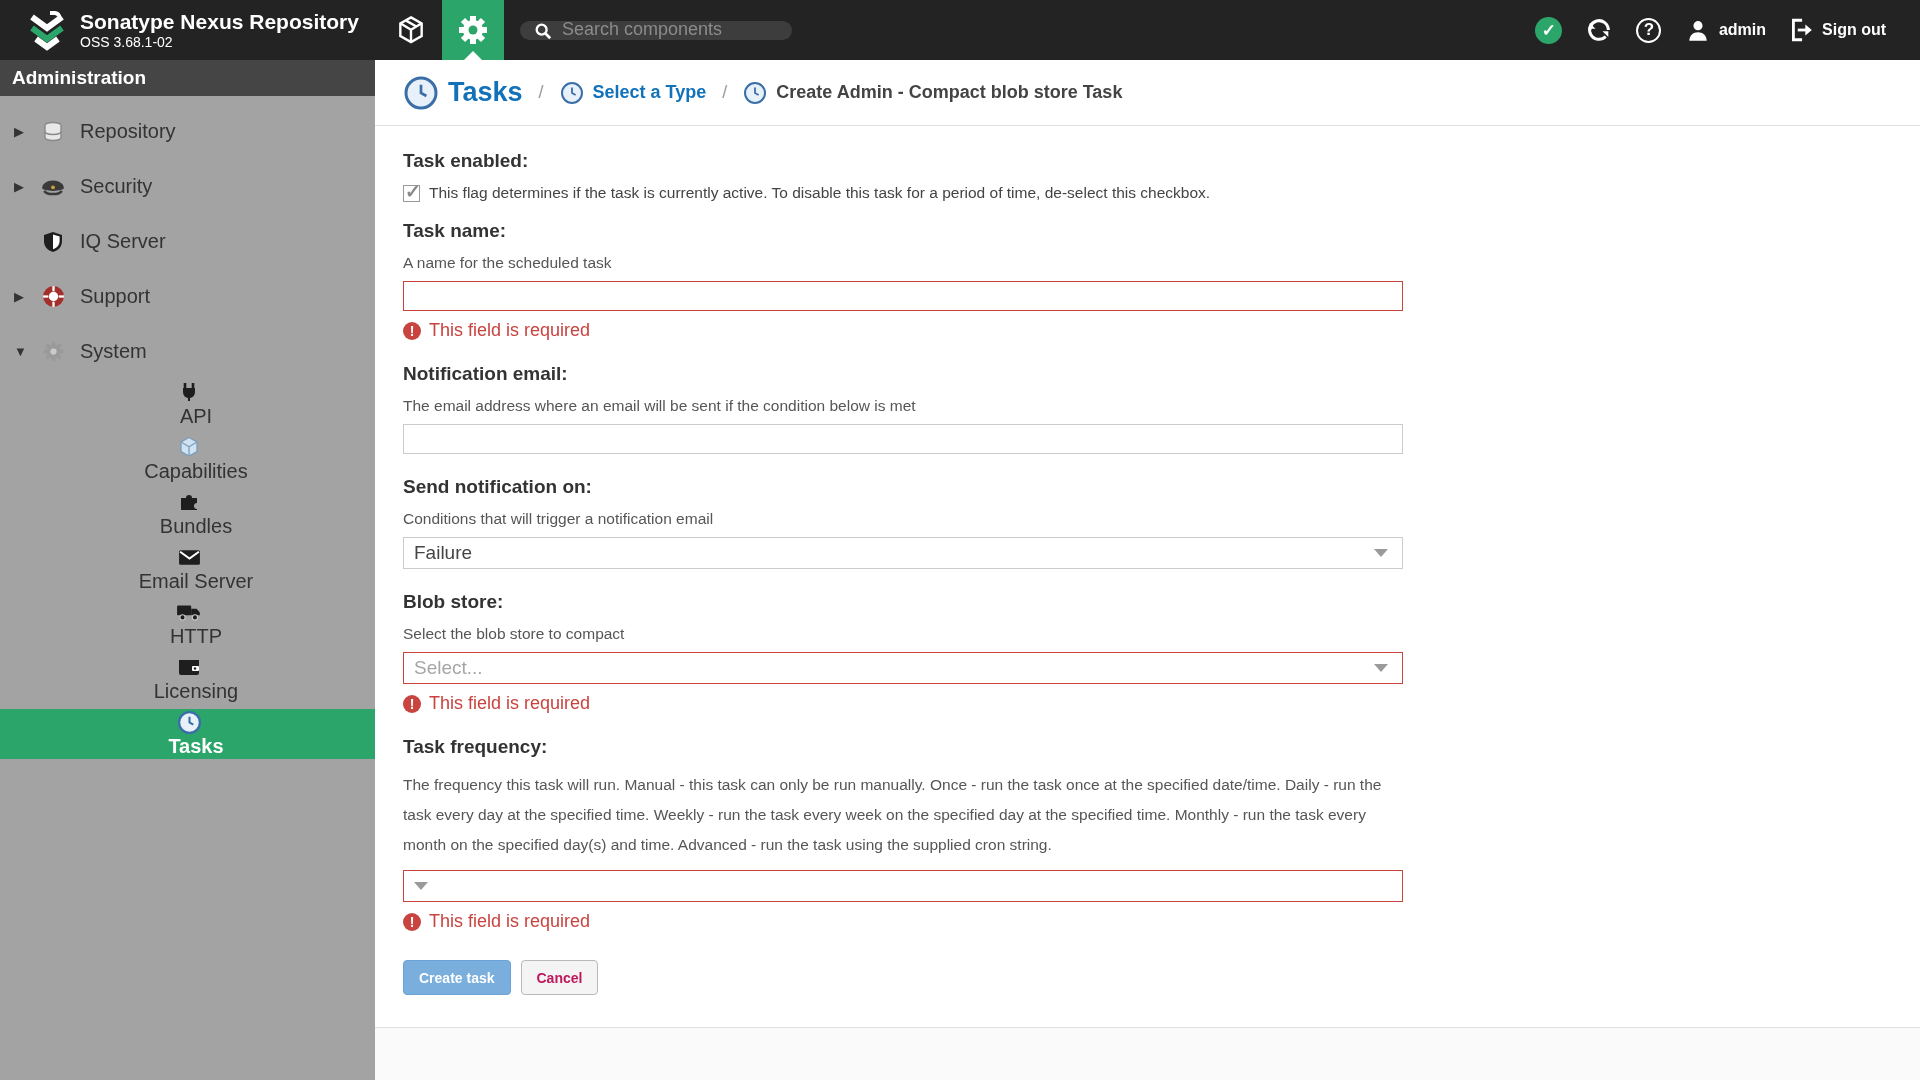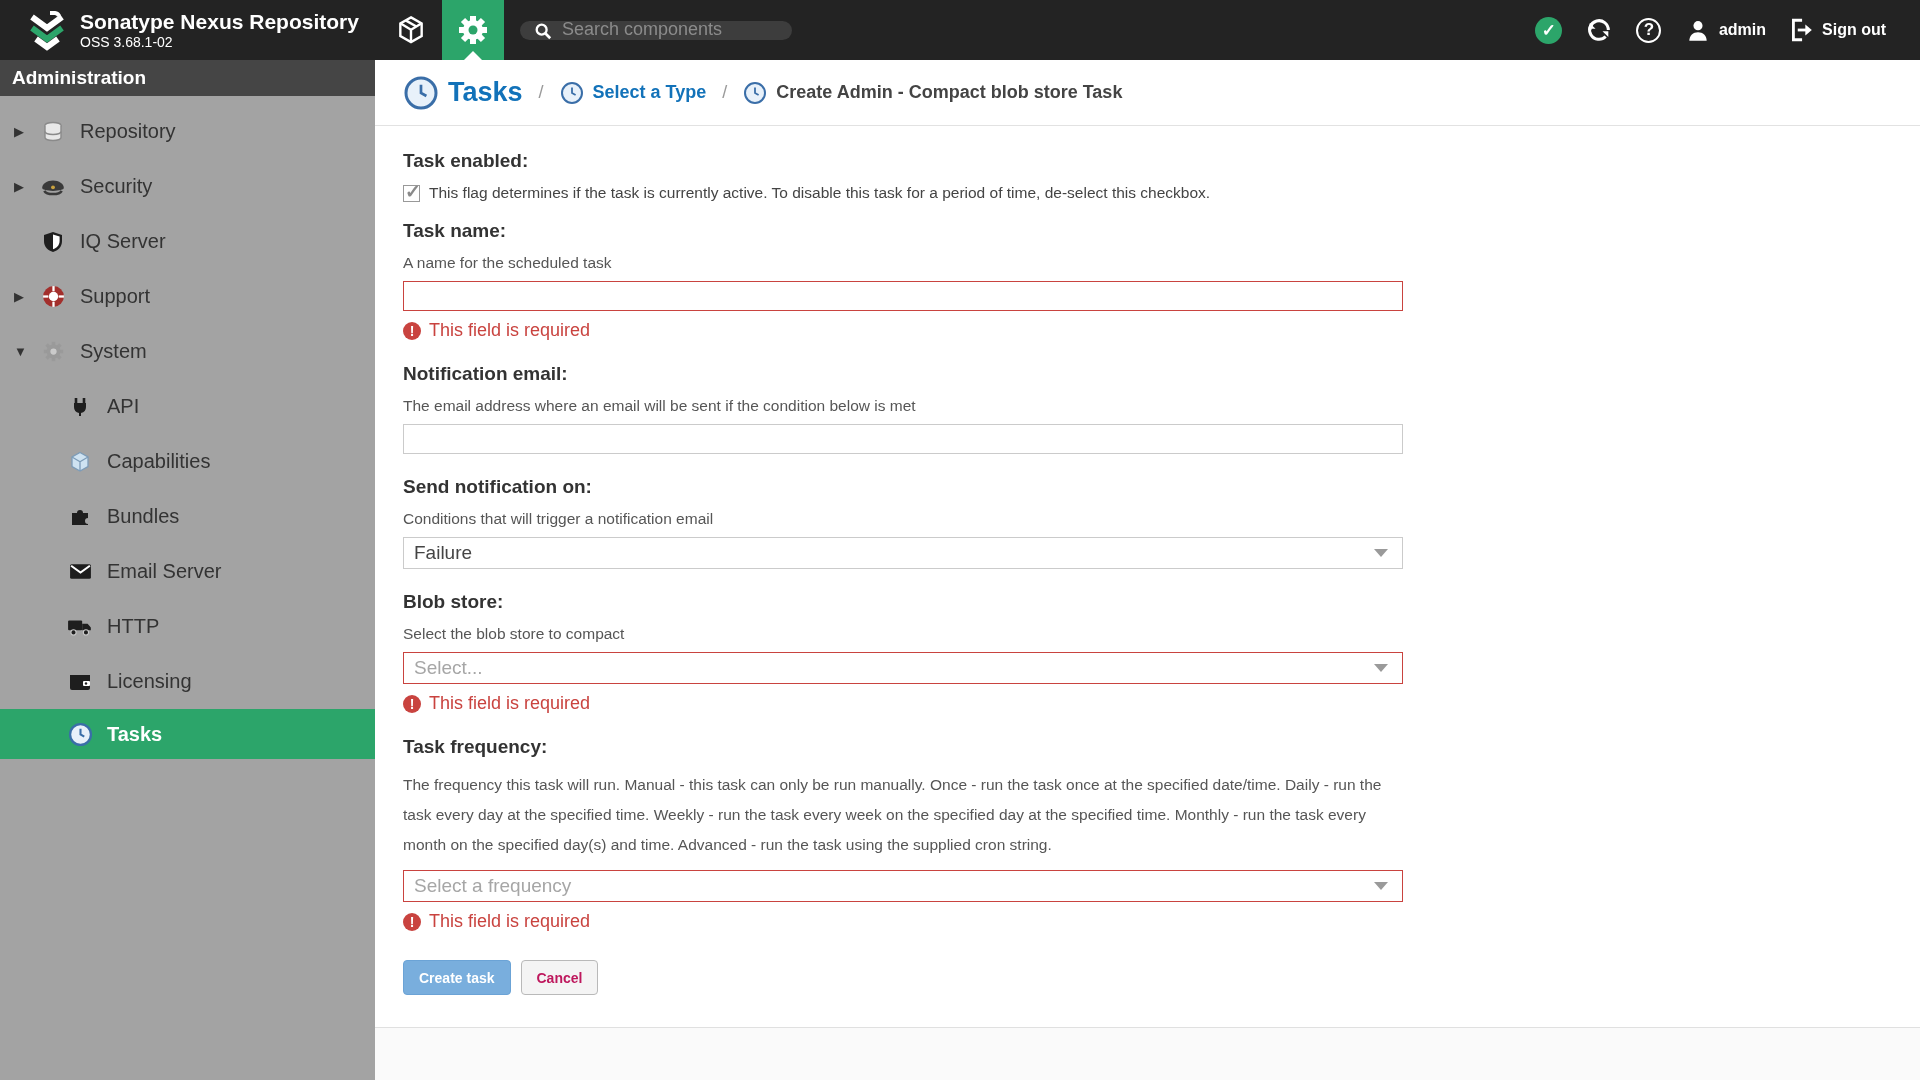--- a/index.html
+++ b/index.html
@@ -31,21 +31,21 @@
 
   
   .sidebar { position:absolute; top:60px; left:0; width:375px; height:1020px; background:#a3a3a3; }
   .admin-bar { height:36px; background:#454545; color:#fff; font-size:19px; font-weight:bold;
     display:flex; align-items:center; padding-left:12px; }
   .nav-list { list-style:none; padding-top:8px; }
   .nav-item { height:55px; display:flex; align-items:center; padding-left:14px; color:#333;
     font-size:20px; cursor:pointer; }
   .nav-item .arrow { width:26px; font-size:13px; color:#333; flex:none; }
   .nav-item .nicon { width:26px; height:26px; flex:none; margin-right:14px; display:flex; align-items:center; justify-content:center; }
-  .nav-item.sub { padding-left:41px; }
+  .nav-item.sub { padding-left:17px;flex-direction:column; }
   .nav-item.sub .arrow { visibility:hidden; }
   .nav-item.active { background:#2ca56a; color:#fff; font-weight:bold; height:50px; }
 
   
   .main { position:absolute; top:60px; left:375px; width:1545px; height:1020px; background:#fff; }
   .breadcrumb { height:66px; display:flex; align-items:center; padding-left:28px; gap:12px;
     border-bottom:1px solid #e2e2e2; background:#fff; }
   .bc-root { color:#1272b9; font-size:27px; font-weight:bold; }
   .bc-sep { color:#9a9a9a; font-size:18px; padding:0 4px; }
   .bc-link { color:#1272b9; font-size:18px; font-weight:bold; }
@@ -403,21 +403,20 @@
       <span class="darr"></span>
     </div>
     <div class="err-row">
       <span class="err-ico">!</span>
       <span class="err-txt">This field is required</span>
     </div>
 
     <div class="sec-label gap-lg">Task frequency:</div>
     <div class="freq-desc">The frequency this task will run. Manual - this task can only be run manually. Once - run the task once at the specified date/time. Daily - run the task every day at the specified time. Weekly - run the task every week on the specified day at the specified time. Monthly - run the task every month on the specified day(s) and time. Advanced - run the task using the supplied cron string.</div>
     <div class="combo invalid">
-      <span class="val ph">Select a frequency</span>
       <span class="darr"></span>
     </div>
     <div class="err-row">
       <span class="err-ico">!</span>
       <span class="err-txt">This field is required</span>
     </div>
 
     <div class="btn-row">
       <button class="btn btn-primary">Create task</button>
       <button class="btn btn-default">Cancel</button>

